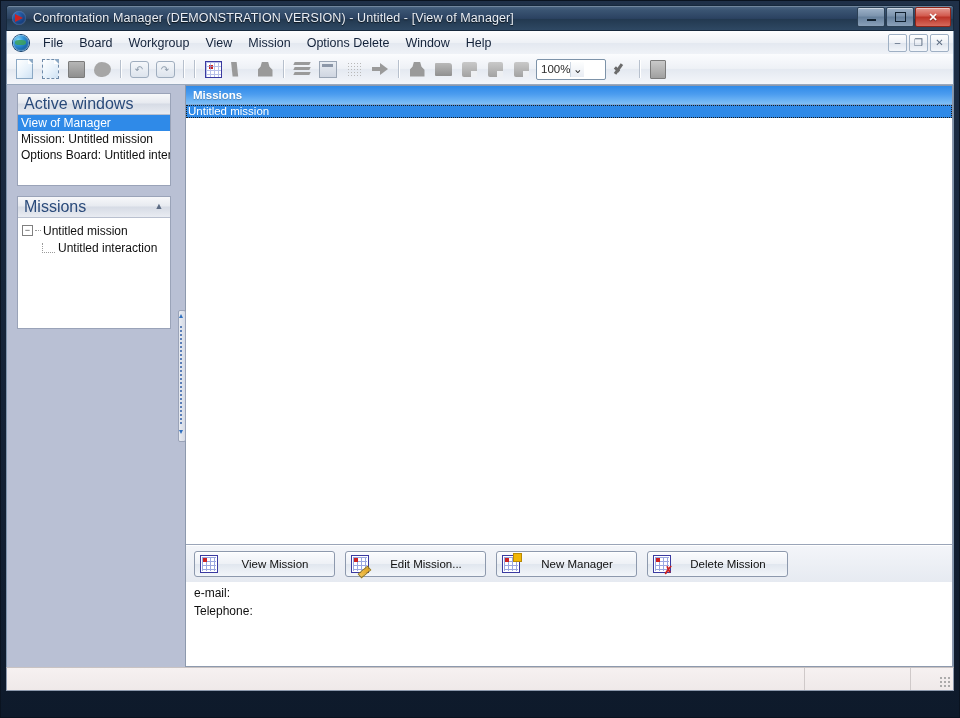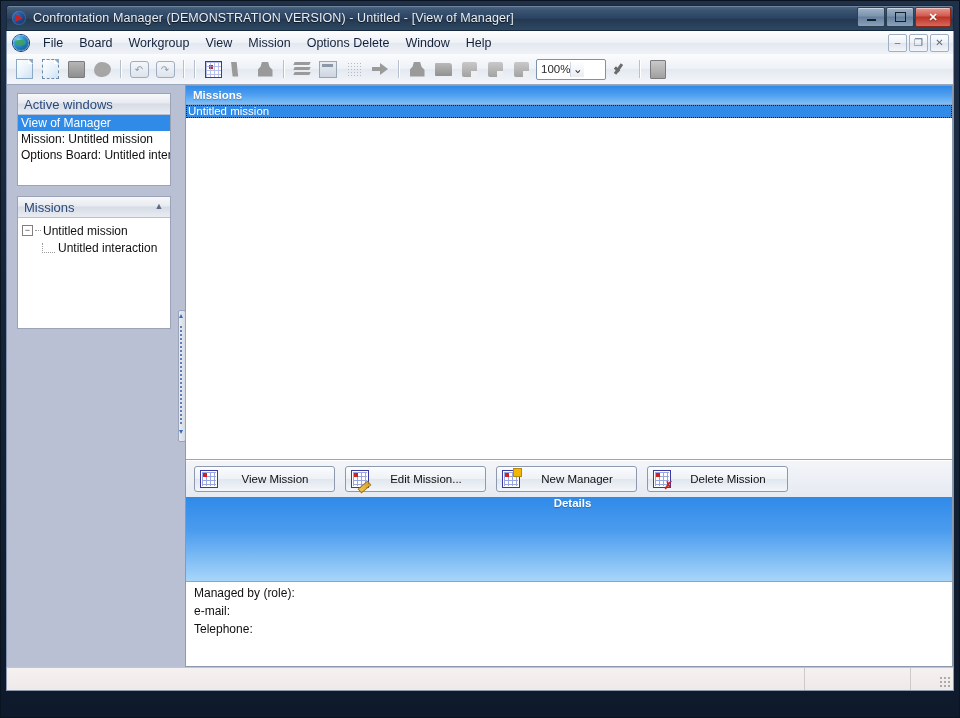--- a/index.html
+++ b/index.html
@@ -136,21 +136,21 @@
   
   .sidebar{
     width:170px;flex:0 0 170px;background:#b9c0d4;padding:8px 6px 0 10px;box-sizing:border-box;
   }
   .panel{background:#eef0f5;border:1px solid #9aa3b8;margin-bottom:10px;}
   .panel-head{
     height:20px;display:flex;align-items:center;justify-content:space-between;
     background:linear-gradient(180deg,#f7f8fa 0%,#e7eaf0 45%,#d6dbe5 50%,#e9ecf2 100%);
     border-bottom:1px solid #b9c0cf;padding:0 4px 0 6px;
   }
-  .panel-head .ptitle{color:#2a4a7a;font-size:13px;}
+  .panel-head .ptitle{color:#2a4a7a;font-size:16px;}
   .chev{width:14px;height:14px;display:flex;align-items:center;justify-content:center;color:#5c6b84;font-size:9px;line-height:.8;}
   .aw-list{padding:0;margin:0;list-style:none;background:#fff;height:70px;}
   .aw-list li{padding:1px 3px;font-size:12px;color:#101010;white-space:nowrap;overflow:hidden;}
   .aw-list li.sel{background:#2f8ae8;color:#fff;}
   .tree{background:#fff;height:106px;padding:4px 2px 0 4px;font-size:12px;color:#101010;}
   .tnode{display:flex;align-items:center;white-space:nowrap;height:17px;}
   .tnode .tbox{
     width:9px;height:9px;border:1px solid #808080;background:#fff;margin-right:2px;
     display:flex;align-items:center;justify-content:center;font-size:9px;line-height:7px;color:#444;flex:0 0 auto;
   }
@@ -420,23 +420,21 @@
         </div>
         <div class="btn">
           <span class="bic">
               <span class="g"></span>
               <span class="r"></span>
               <span class="x">✗</span>
             </span>
           <span class="lbl">Delete Mission</span>
         </div>
       </div>
-      <div class="sec-head details">Details</div>
       <div class="details">
-        <div class="dline">Managed by (role):</div>
         <div class="dline">e-mail:</div>
         <div class="dline">Telephone:</div>
       </div>
     </div>
 
   </div>
 
   <div class="statusbar">
     <div class="st-main"></div>
     <div class="st-cell"></div>

